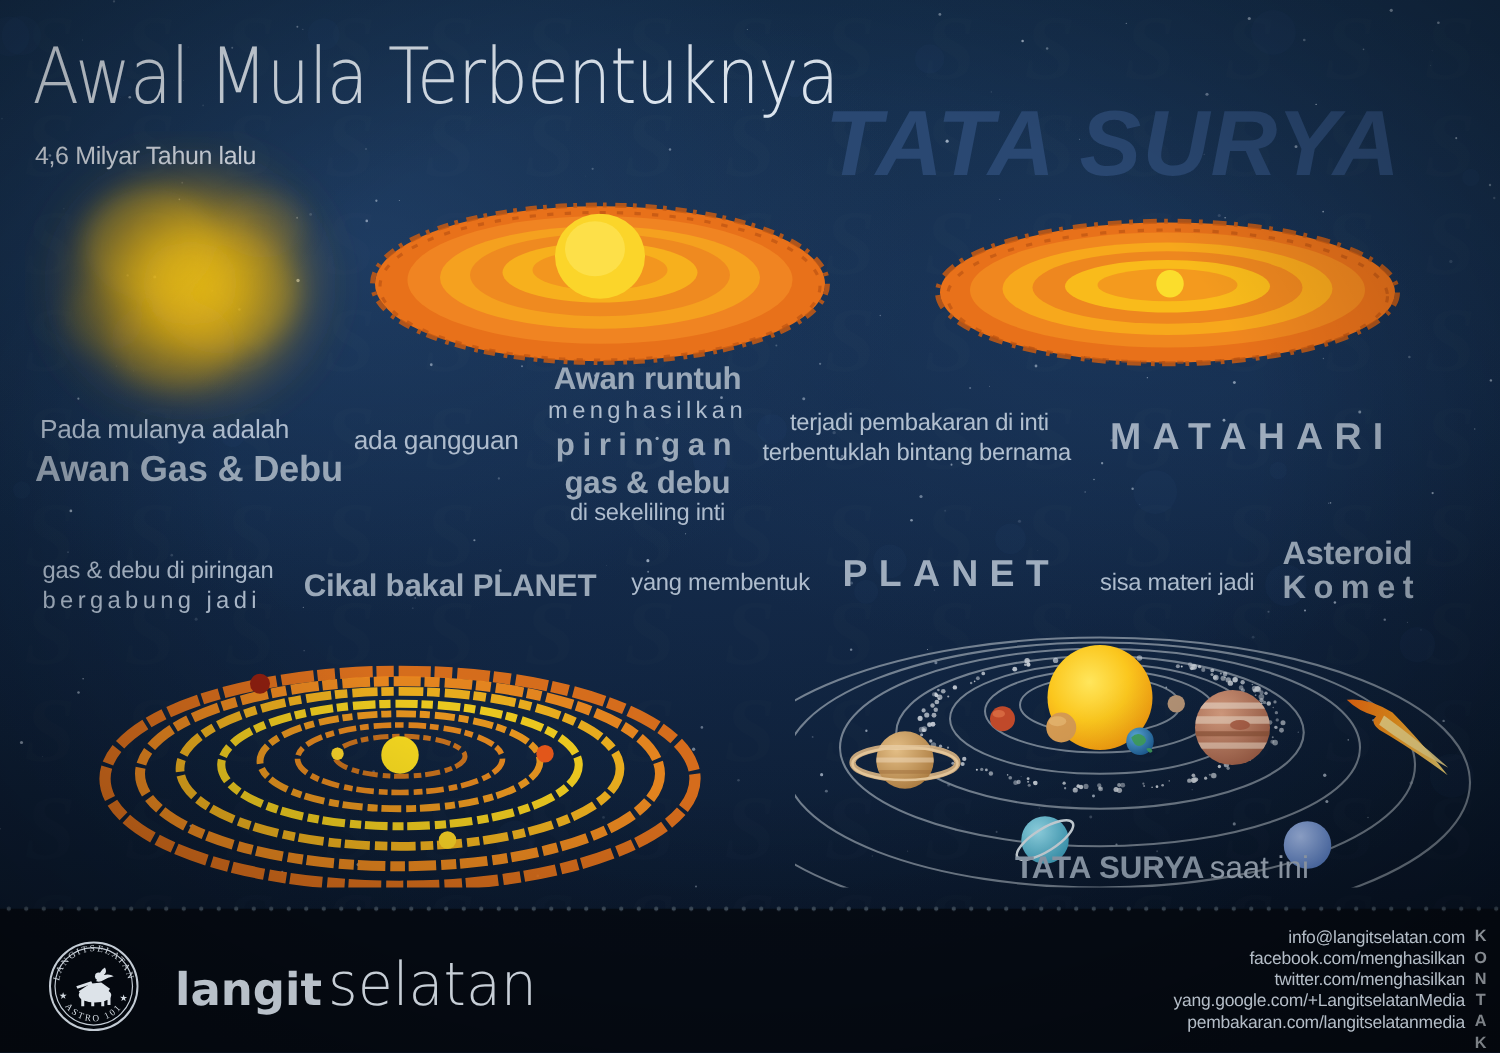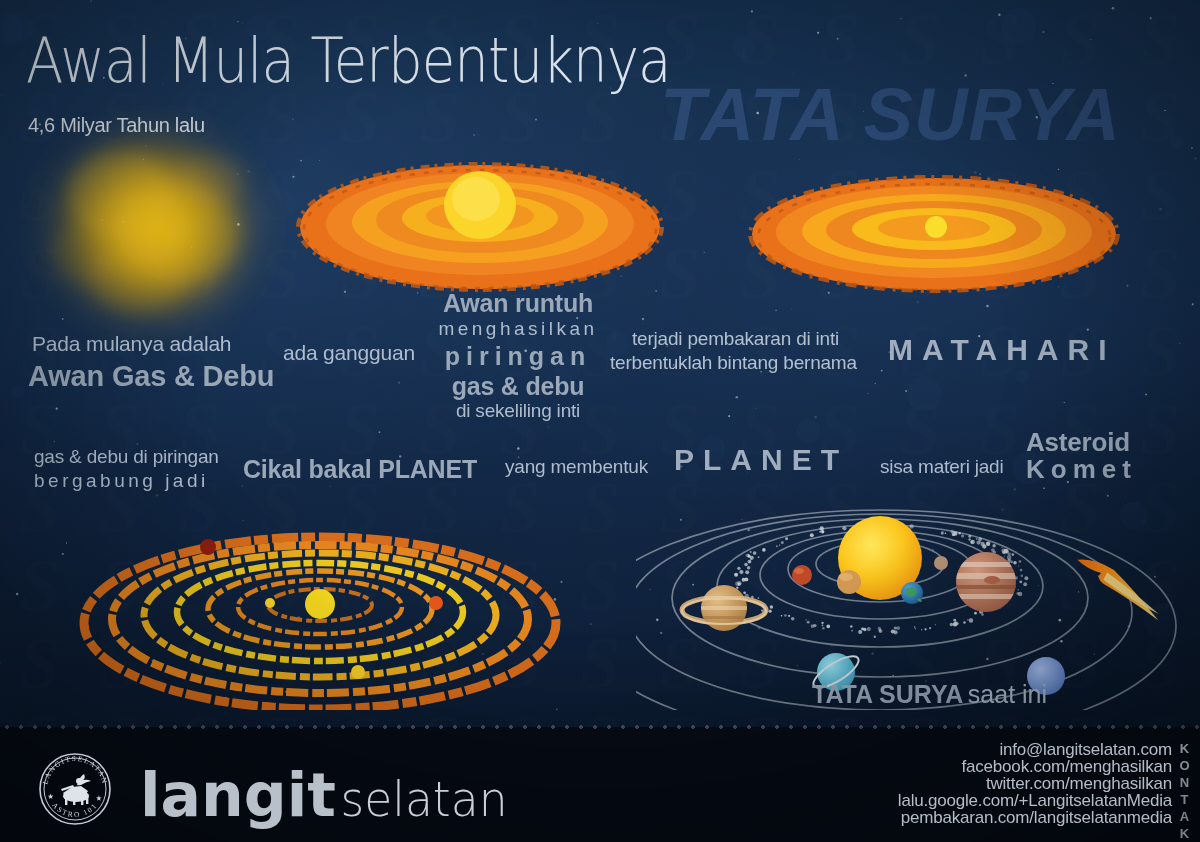--- a/index.html
+++ b/index.html
@@ -54,24 +54,24 @@
   .lbl-bold-sp { font-size:27px; color:#9aa8b8; font-weight:bold; white-space:nowrap; letter-spacing:6px;}
   .lbl-cap-sp { font-size:30px; color:#9fadbe; font-weight:bold; white-space:nowrap; letter-spacing:9px;}
   .lbl-mid { font-size:19px; color:#b2c0d0; font-weight:400; white-space:nowrap; letter-spacing:-.2px;}
   .ctr { text-align:center; }
 
   
   #footer { position:absolute; left:0; right:0; top:727px; height:115px; background:#060c16; }
   #divider { position:absolute; left:0; right:0; top:725px; height:4px;
      background-image:radial-gradient(circle, #41505f 0 1.6px, rgba(0,0,0,0) 1.7px);
      background-size:14px 4px; background-repeat:repeat-x; }
-  .brand-bold { font-family:"DejaVu Sans", sans-serif; font-weight:bold; font-size:60px; color:#b8c0c9; }
+  .brand-bold { font-family:"DejaVu Sans", sans-serif; font-weight:bold; font-size:36px; color:#b8c0c9; }
   .brand-thin { font-family:"DejaVu Sans", sans-serif; font-weight:300; font-size:48px; color:#c7ced6;
                 transform:scaleX(.95); display:inline-block;}
-  .contact-line { font-size:17px; color:#b4bdc7; text-align:right; line-height:17px; white-space:nowrap; letter-spacing:-.2px;}
+  .contact-line { font-size:14px; color:#b4bdc7; text-align:right; line-height:17px; white-space:nowrap; letter-spacing:-.2px;}
   #kontak { position:absolute; right:6px; top:740px; width:18px;
      font-size:13px; font-weight:bold; color:#cdd5de; letter-spacing:1px; line-height:17px; text-align:center; }
 
   
   .badge { position:absolute; }
 </style>
 </head>
 <body>
 
 <div id="poster">
@@ -879,21 +879,21 @@
   </svg>
 
   <div class="badge" style="left:140px; top:760px; z-index:5;">
     <span class="brand-bold">langit</span><span class="brand-thin">selatan</span>
   </div>
 
   <div class="badge" style="right:28px; top:741px; z-index:5;">
     <div class="contact-line">info@langitselatan.com</div>
     <div class="contact-line">facebook.com/menghasilkan</div>
     <div class="contact-line">twitter.com/menghasilkan</div>
-    <div class="contact-line">lalu.google.com/+LangitselatanMedia</div>
+    <div class="contact-line">yang.google.com/+LangitselatanMedia</div>
     <div class="contact-line">pembakaran.com/langitselatanmedia</div>
   </div>
 
   <div id="kontak">
       <div>K</div>
       <div>O</div>
       <div>N</div>
       <div>T</div>
       <div>A</div>
       <div>K</div>

